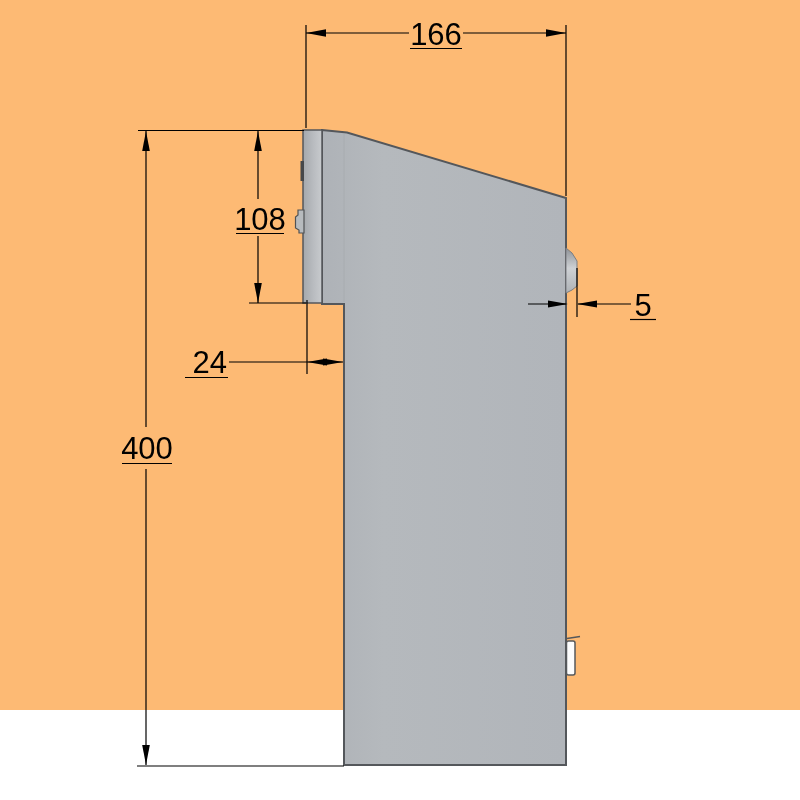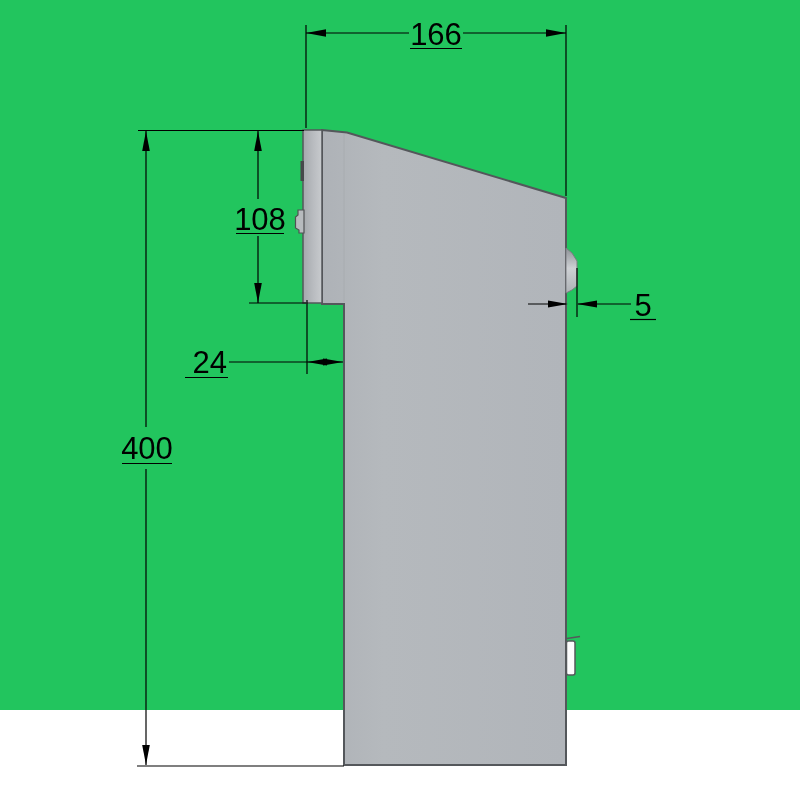--- a/index.html
+++ b/index.html
@@ -8,21 +8,21 @@
     width: 800px;
     height: 800px;
     background: #ffffff;
     overflow: hidden;
     font-family: "Liberation Sans", sans-serif;
   }
   .stage {
     position: relative;
     width: 800px;
     height: 710px;
-    background: #22c55e;
+    background: #fdba74;
   }
   svg { display: block; }
   .dim-text {
     font-family: "Liberation Sans", sans-serif;
     font-size: 31px;
     fill: #000000;
   }
   .dim-line { stroke: #000000; stroke-width: 1.2; fill: none; }
   .dim-arrow { fill: #000000; stroke: none; }
 </style>

